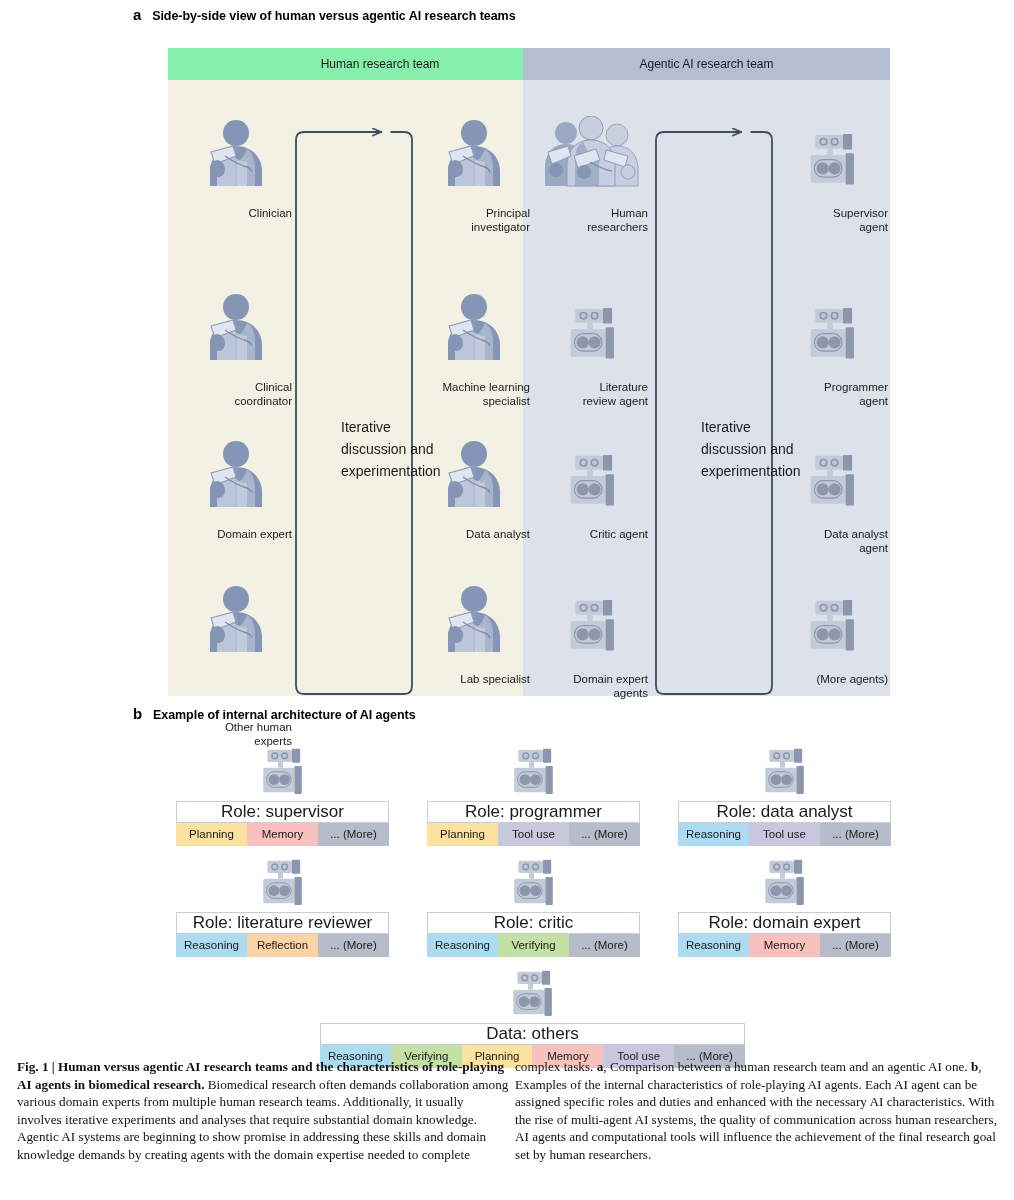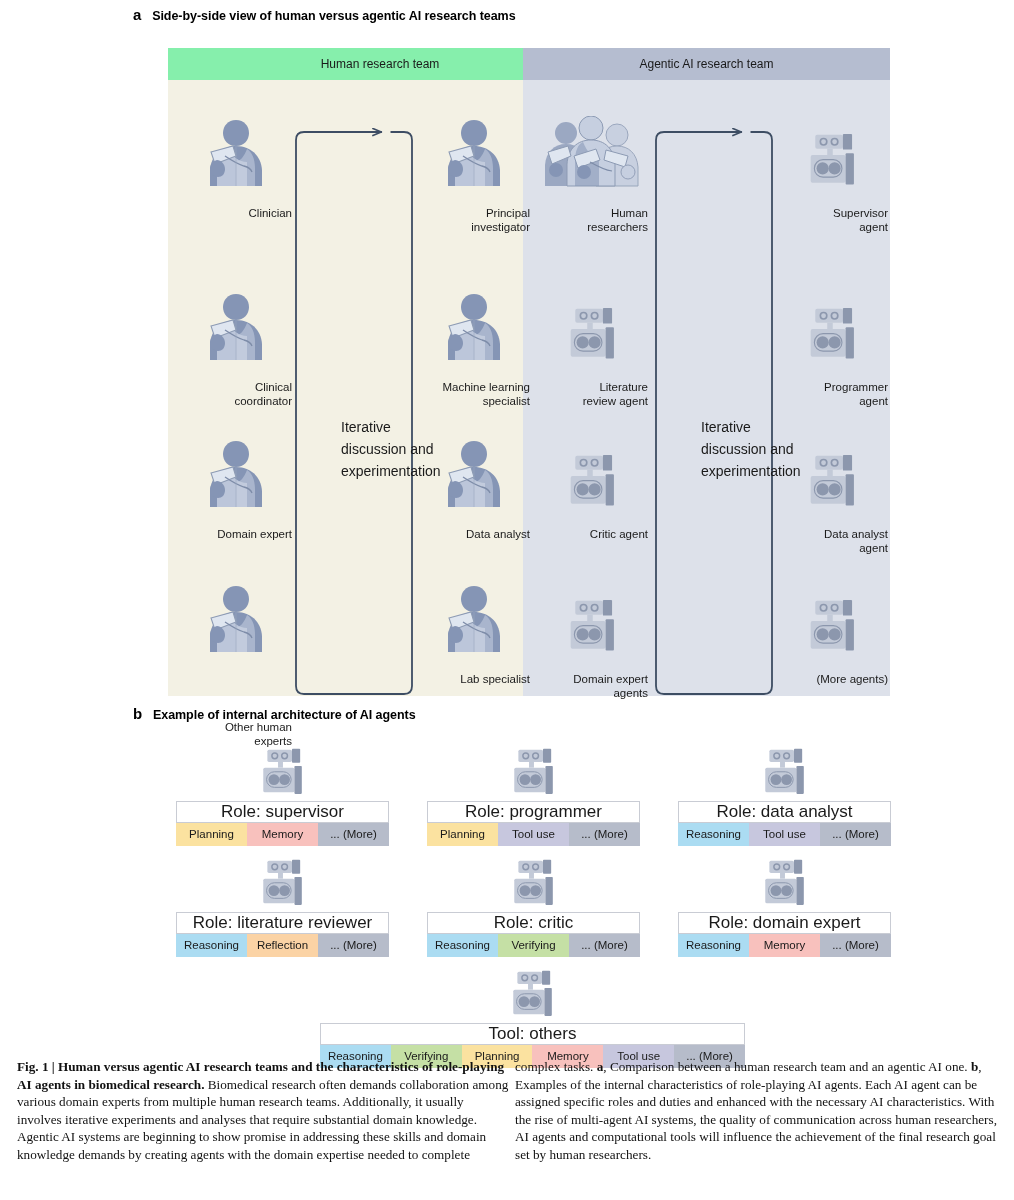--- a/index.html
+++ b/index.html
@@ -539,21 +539,21 @@
     <circle cx="30" cy="9.5" r="4.4" fill="#8c97ad"></circle>
     <circle cx="30" cy="9.5" r="2.6" fill="#c3cad8"></circle>
     <rect x="22" y="17" width="6" height="7" fill="#c3cad8"></rect>
     <rect x="4" y="24" width="38" height="30" rx="2" fill="#c3cad8"></rect>
     <rect x="42" y="22" width="9" height="34" rx="1" fill="#8c97ad"></rect>
     <rect x="8" y="29" width="30" height="19" rx="9.5" fill="#c3cad8" stroke="#8c97ad" stroke-width="1.2"></rect>
     <circle cx="17" cy="38.5" r="6.6" fill="#8c97ad"></circle>
     <circle cx="30" cy="38.5" r="6.6" fill="#8c97ad"></circle>
   </svg>
       </div>
-      <div class="role-bar">Tool: others</div>
+      <div class="role-bar">Data: others</div>
       <div class="tag-row">
         <div class="tag" style="background: rgb(171, 220, 242);">Reasoning</div>
         <div class="tag" style="background: rgb(197, 224, 165);">Verifying</div>
         <div class="tag" style="background: rgb(251, 226, 160);">Planning</div>
         <div class="tag" style="background: rgb(248, 193, 189);">Memory</div>
         <div class="tag" style="background: rgb(199, 199, 222);">Tool use</div>
         <div class="tag" style="background: rgb(182, 188, 202);">... (More)</div>
       </div>
     </div>
   </div>

